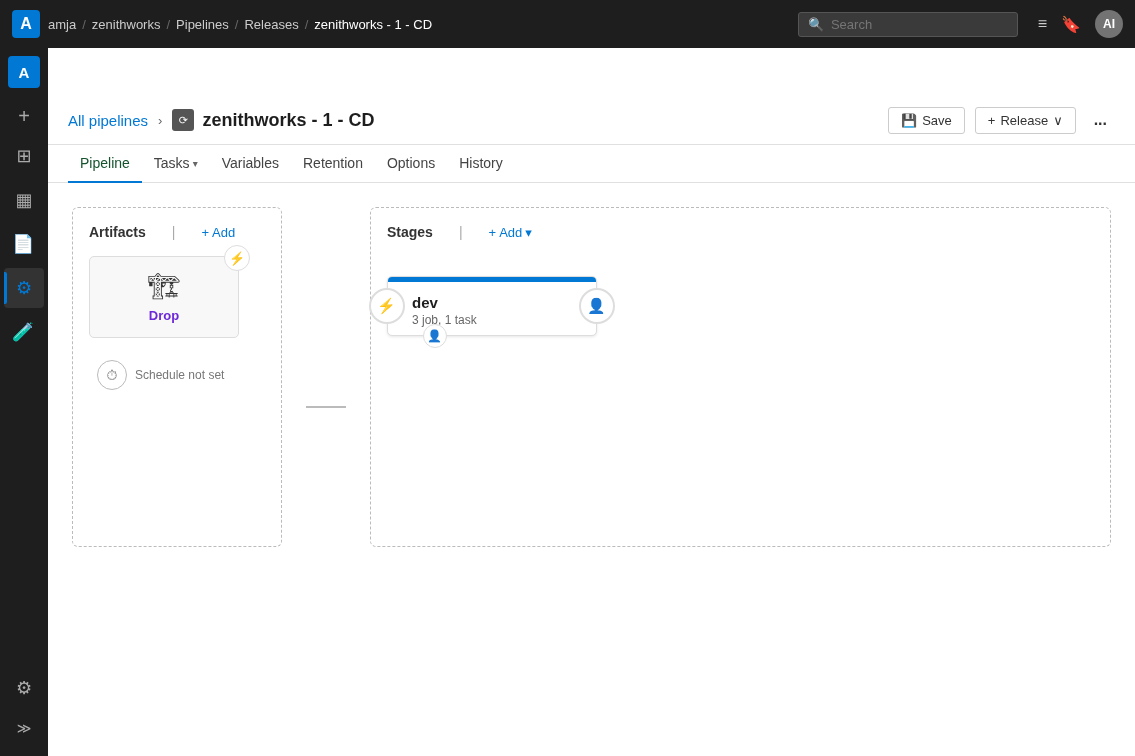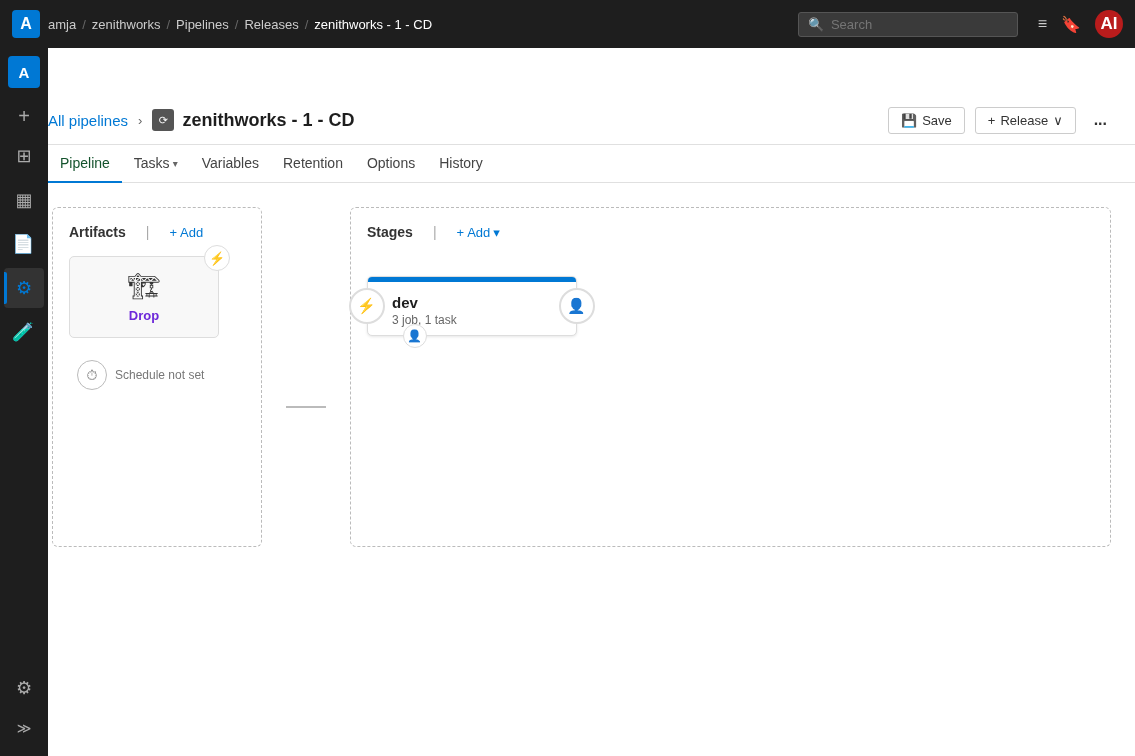--- a/index.html
+++ b/index.html
@@ -39,23 +39,23 @@
     }
     .topbar-search input {
       background: none; border: none; outline: none;
       color: #f97316; font-size: 13px; width: 160px;
     }
     .topbar-search-icon { color: #aaa; font-size: 13px; }
     .topbar-icons { display: flex; align-items: center; gap: 14px; margin-left: 12px; }
     .topbar-icon { color: #ccc; font-size: 16px; cursor: pointer; }
     .topbar-avatar {
       width: 28px; height: 28px; border-radius: 50%;
-      background: #b91c1c; color: #fff;
-      display: flex; align-items: center; justify-content: center;
-      font-size: 17px; font-weight: bold; cursor: pointer;
+      background: #737373; color: #fff;
+      display: flex; align-items: center; justify-content: center;
+      font-size: 12px; font-weight: bold; cursor: pointer;
     }
 
     
     .sidebar {
       position: fixed; left: 0; top: 48px; bottom: 0;
       width: 48px; background: #1e1e1e;
       display: flex; flex-direction: column; align-items: center;
       padding-top: 8px; gap: 4px;
       z-index: 10;
     }
@@ -87,21 +87,21 @@
       display: flex; flex-direction: column; align-items: center; gap: 4px;
     }
     .sidebar-chevron {
       width: 32px; height: 32px;
       display: flex; align-items: center; justify-content: center;
       color: #aaa; font-size: 14px; cursor: pointer;
     }
 
     
     .main {
-      margin-left: 28px;
+      margin-left: 48px;
       margin-top: 48px;
       flex: 1;
       display: flex;
       flex-direction: column;
       overflow: hidden;
     }
 
     
     .page-header {
       padding: 10px 20px;
@@ -173,21 +173,21 @@
     }
 
     
     .artifacts-box {
       border: 1px dashed #bbb; border-radius: 6px;
       width: 210px; min-height: 340px;
       padding: 16px;
       position: relative;
     }
     .box-header {
-      display: flex; align-items: center; gap: 18px;
+      display: flex; align-items: center; gap: 24px;
       margin-bottom: 16px;
     }
     .box-title {
       font-size: 14px; font-weight: 600; color: #333;
     }
     .box-divider { color: #aaa; margin: 0 2px; }
     .box-add {
       display: flex; align-items: center; gap: 3px;
       color: #0078d4; font-size: 13px; cursor: pointer;
     }

